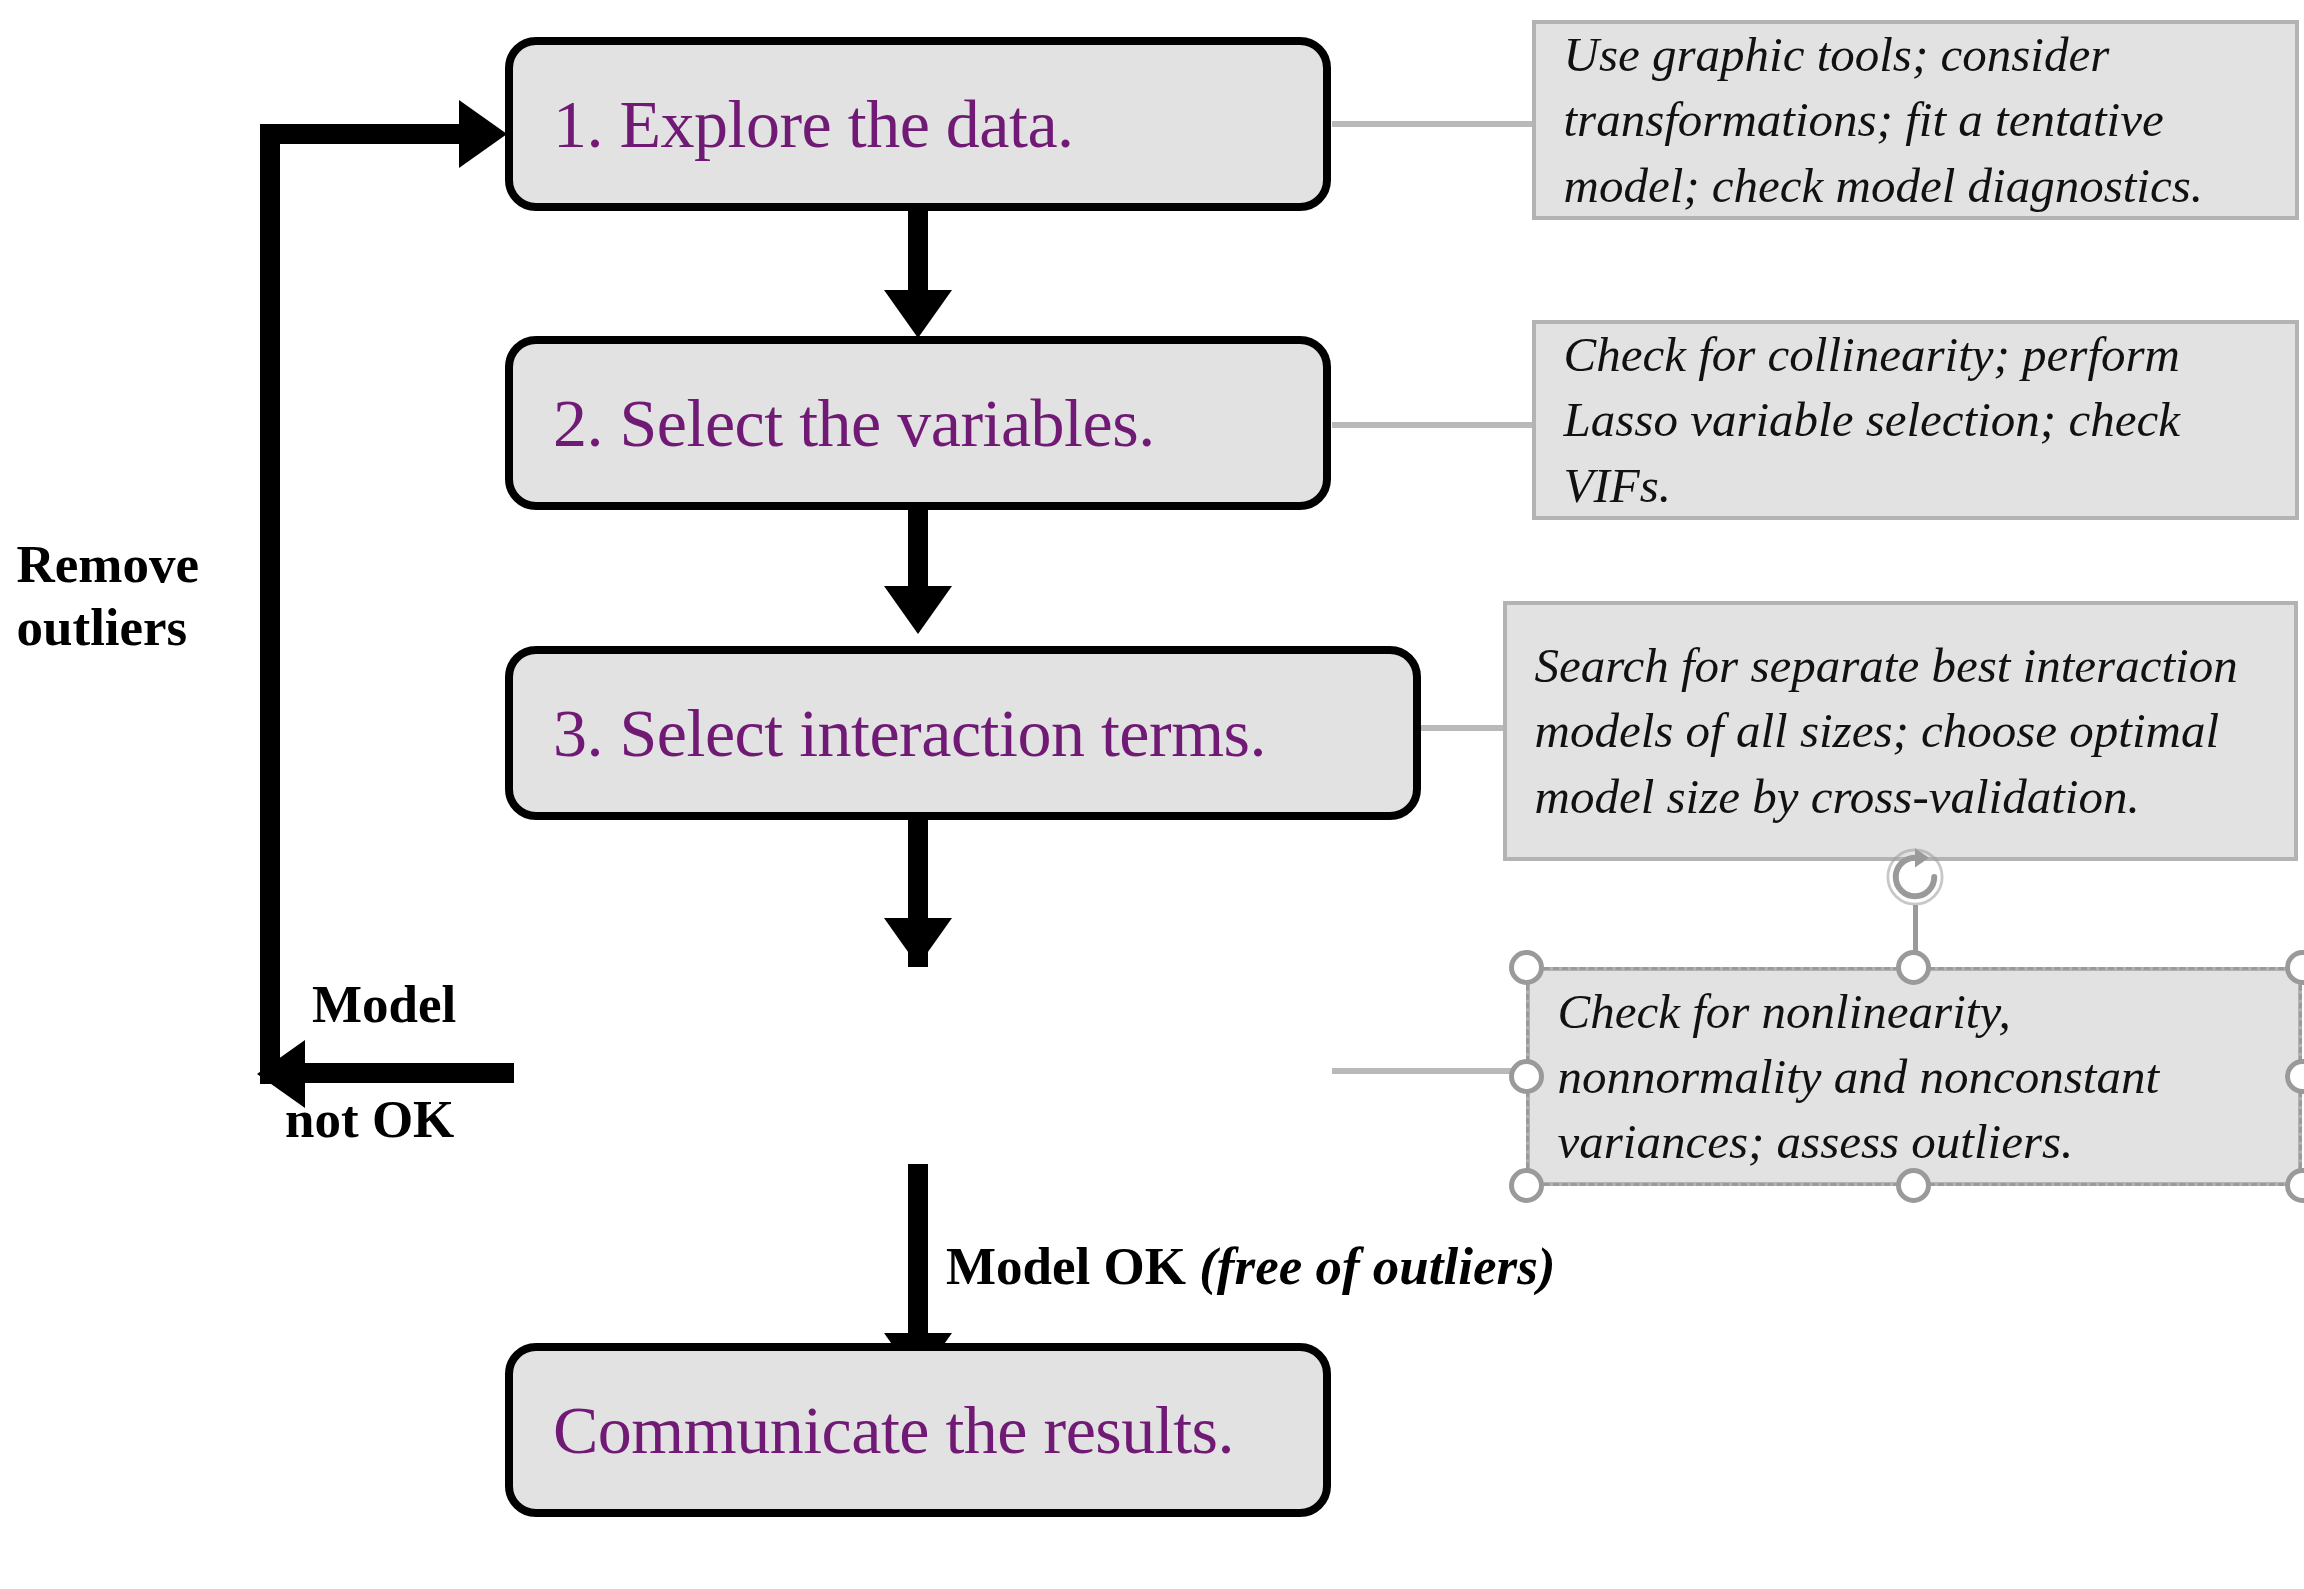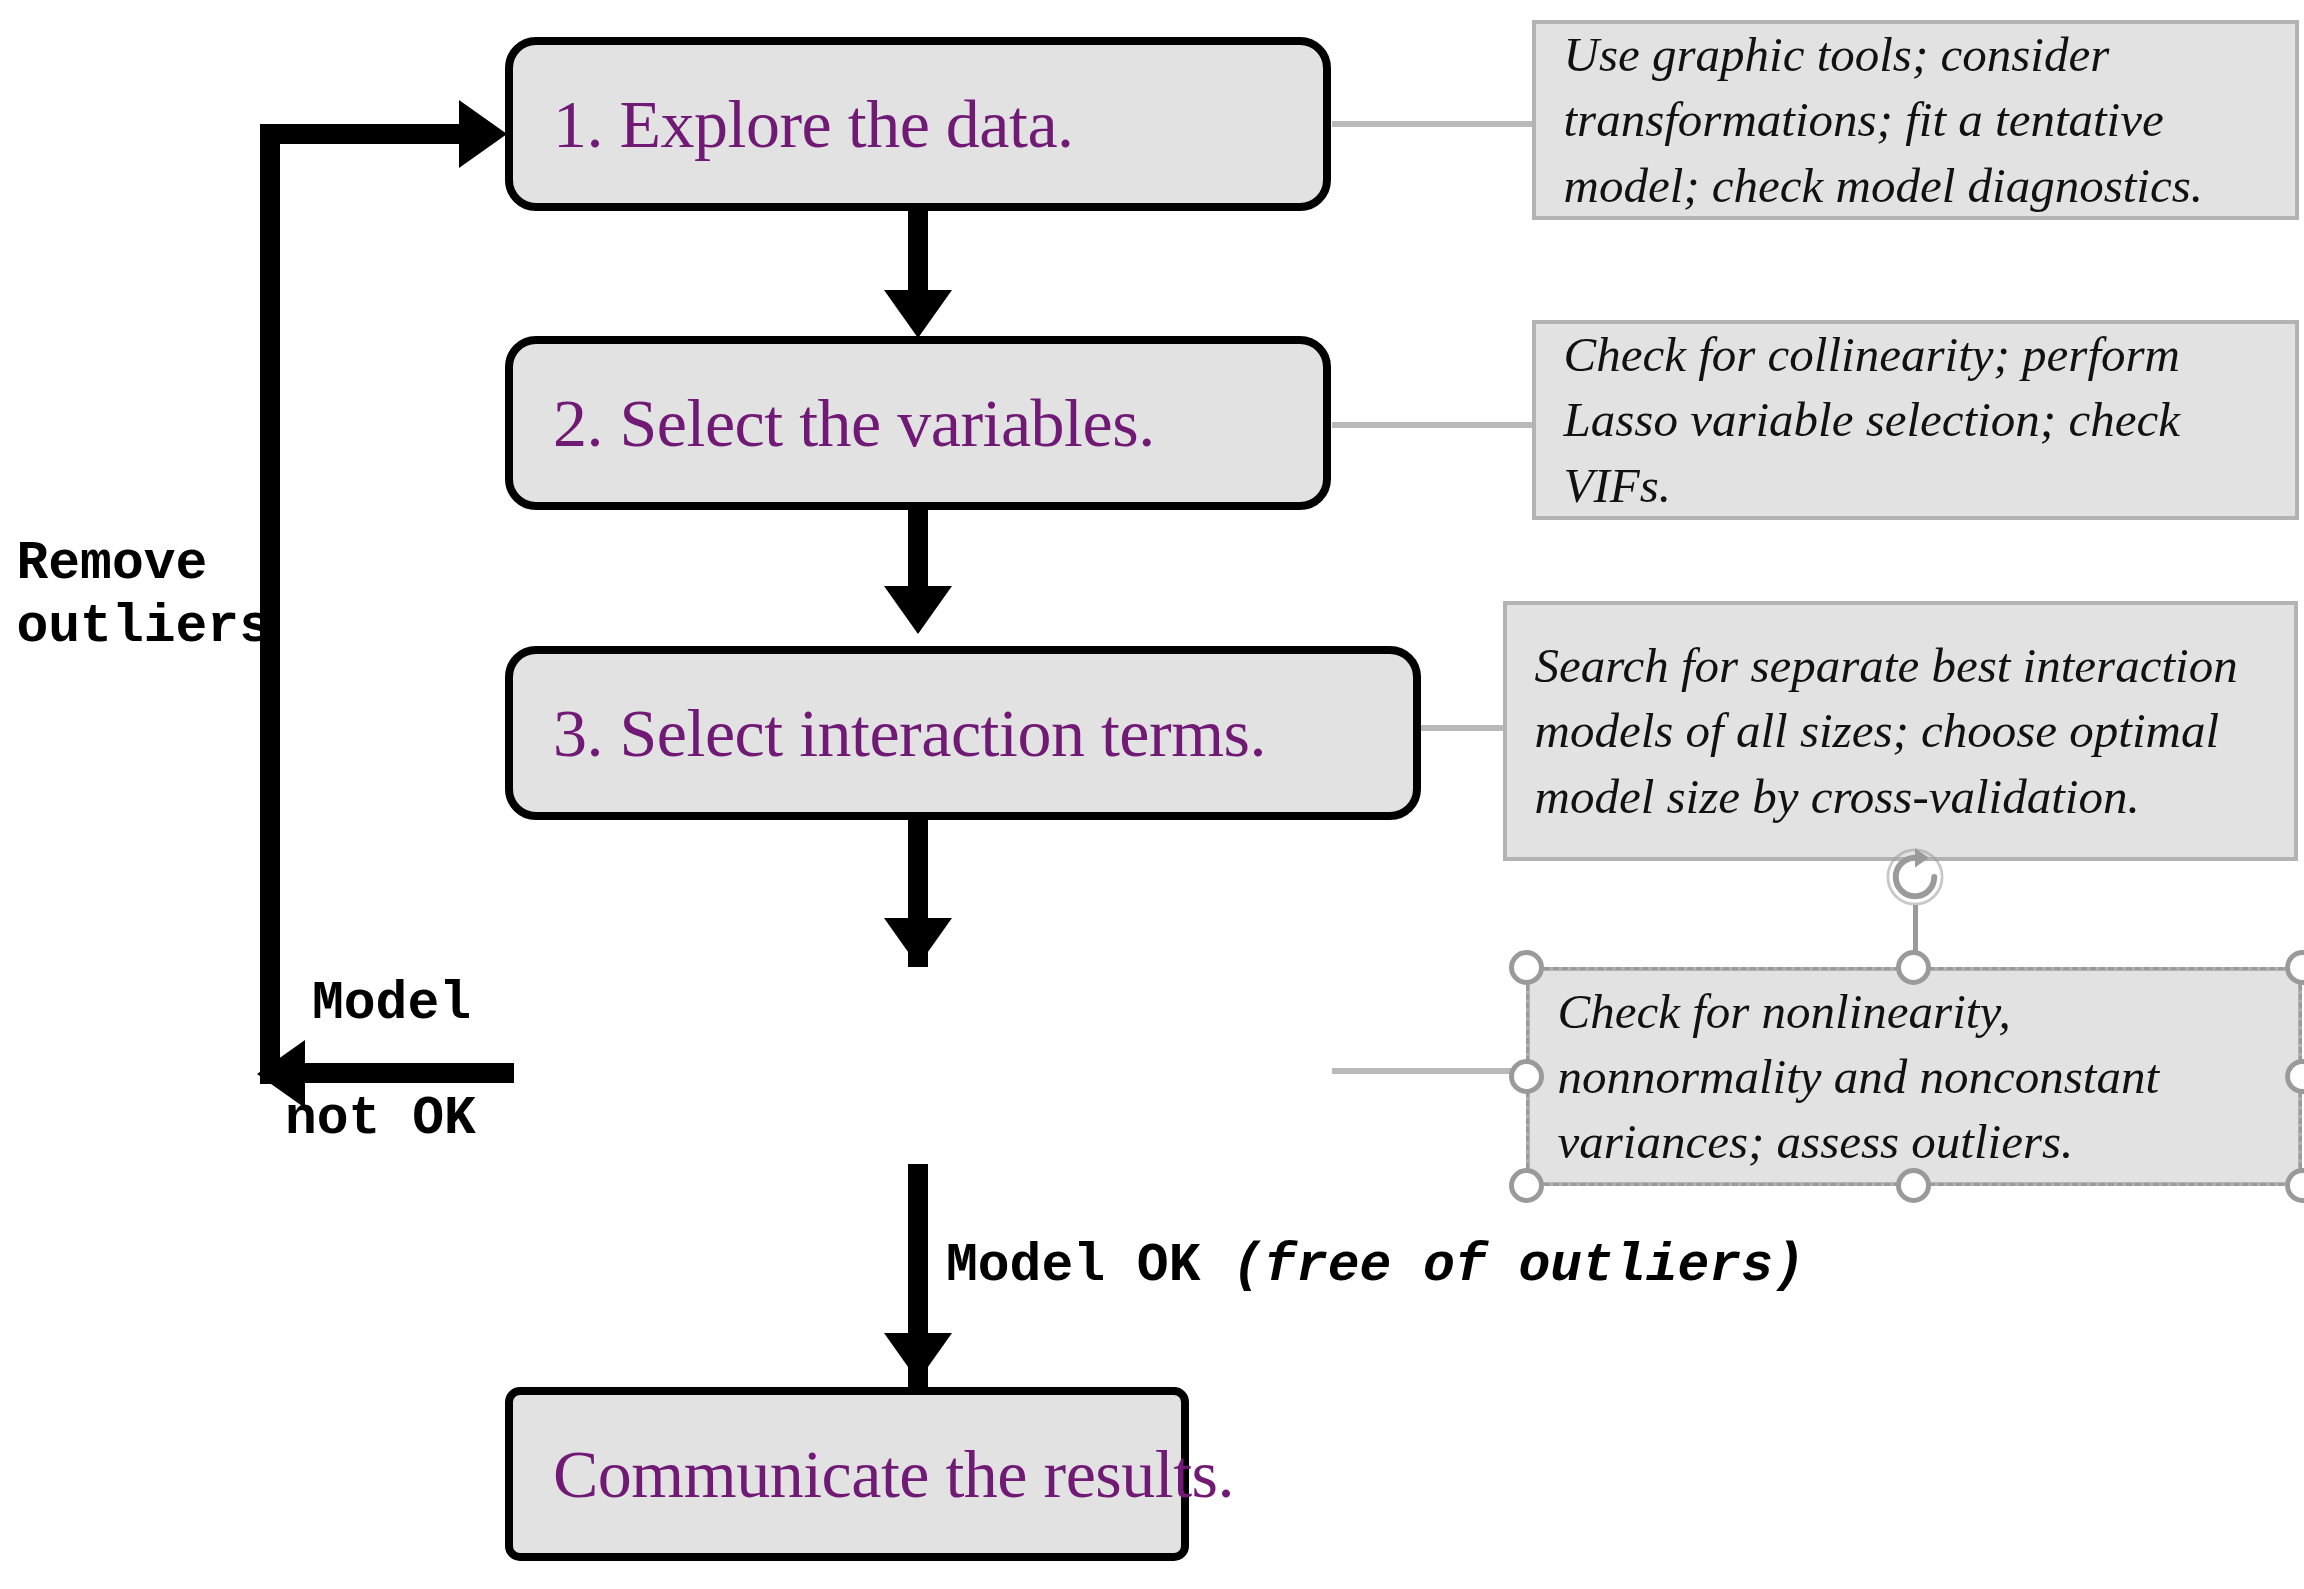--- a/index.html
+++ b/index.html
@@ -95,21 +95,21 @@
     width: 0;
     height: 0;
     border-top: 34px solid transparent;
     border-bottom: 34px solid transparent;
     border-right: 48px solid #000000;
   }
 
   
   .edge-label {
     position: absolute;
-    font-family: Liberation Mono, monospace;
+    font-family: Liberation Serif, serif;
     font-weight: bold;
     font-size: 53px;
     line-height: 1.18;
     color: #000000;
     white-space: nowrap;
   }
   .edge-label .ital {
     font-style: italic;
     font-weight: bold;
   }
@@ -177,21 +177,21 @@
 
   <div class="step-box" style="left:505px; top:336px; width:826px; height:174px;">
     <span class="step-label">2. Select the variables.</span>
   </div>
 
   <div class="step-box" style="left:505px; top:646px; width:916px; height:174px;">
     <span class="step-label">3. Select interaction terms.</span>
   </div>
 
 
-  <div class="step-box" style="left:505px; top:1387px; width:684px; height:174px;border-radius:15px;">
+  <div class="step-box" style="left:505px; top:1343px; width:826px; height:174px;">
     <span class="step-label">Communicate the results.</span>
   </div>
 
   <div class="note-box" style="left:1532px; top:20px; width:767px; height:200px;">
     <span class="note-text">Use graphic tools; consider transformations; fit a tentative model; check model diagnostics.</span>
   </div>
 
   <div class="note-box" style="left:1532px; top:320px; width:767px; height:200px;">
     <span class="note-text">Check for collinearity; perform Lasso variable selection; check VIFs.</span>
   </div>

